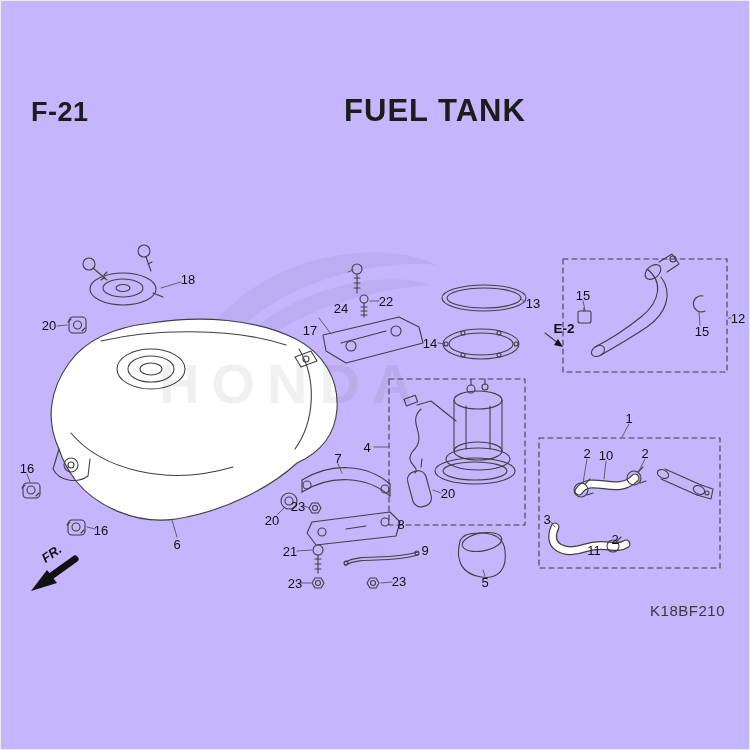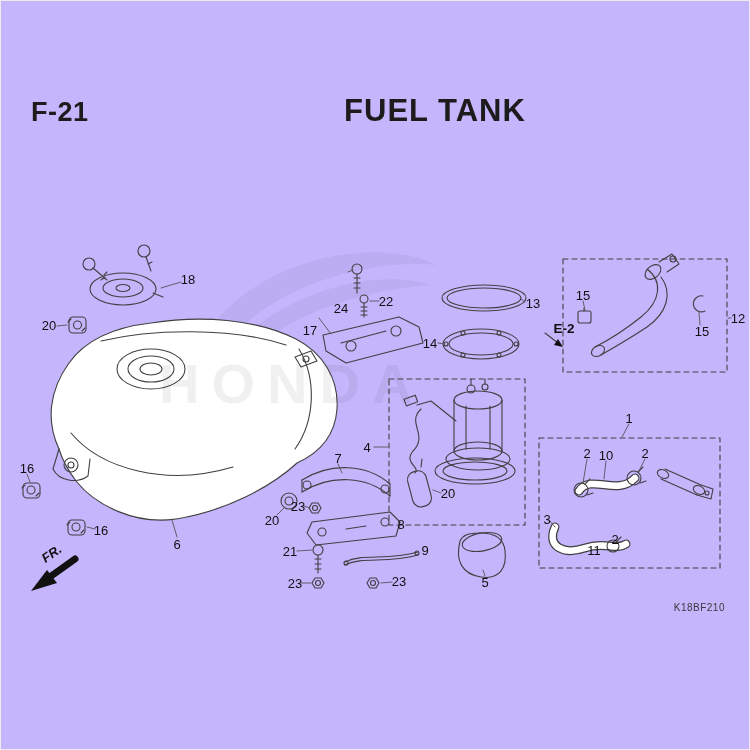--- a/index.html
+++ b/index.html
@@ -28,21 +28,21 @@
     position:absolute; transform:translate(-50%,-50%);
     font-size:13px; color:#101010; white-space:nowrap;
   }
   .part-label.ref { font-weight:bold; font-size:13.5px; }
   .fr {
     position:absolute; left:40px; top:545px; transform:rotate(-35deg);
     font-weight:bold; font-style:italic; font-size:13px; color:#101010;
   }
   .code {
     position:absolute; right:24px; top:601px;
-    font-size:10px; color:#3a3a3a; letter-spacing:0.5px;
+    font-size:15px; color:#3a3a3a; letter-spacing:0.5px;
   }
 </style>
 </head>
 <body>
 
 <div class="page">
 
   <div class="page-code">F-21</div>
   <h1 class="title">FUEL TANK</h1>
 

